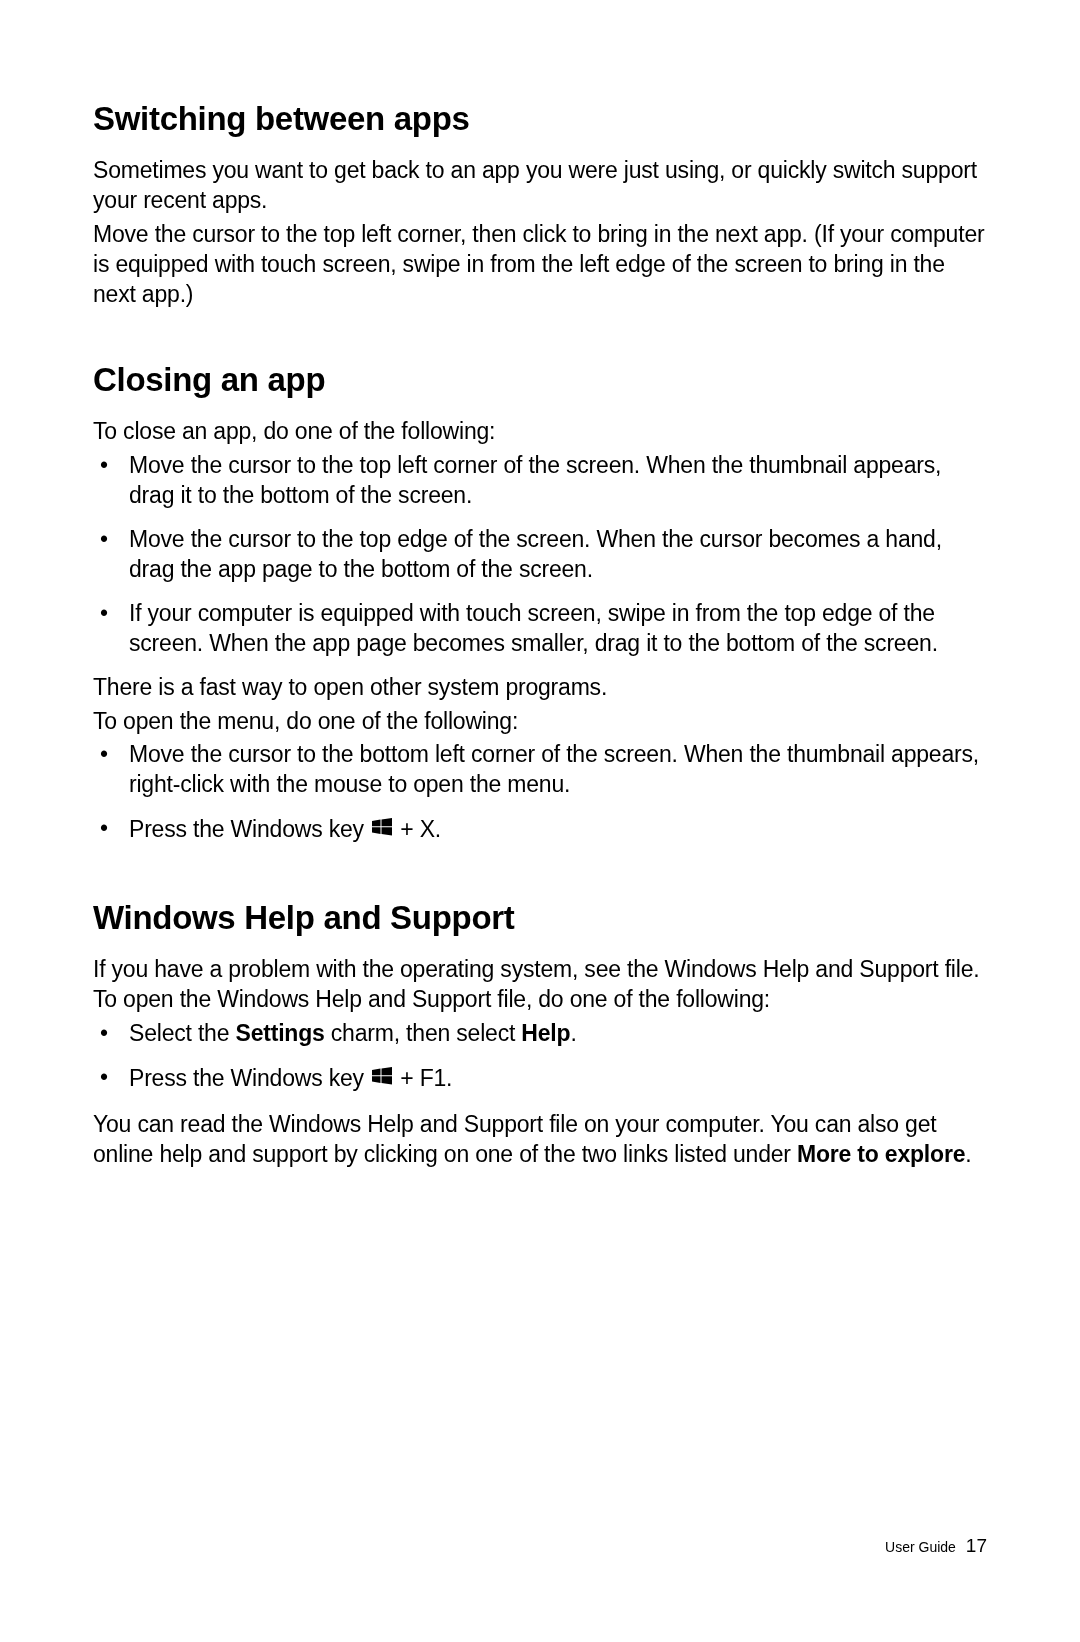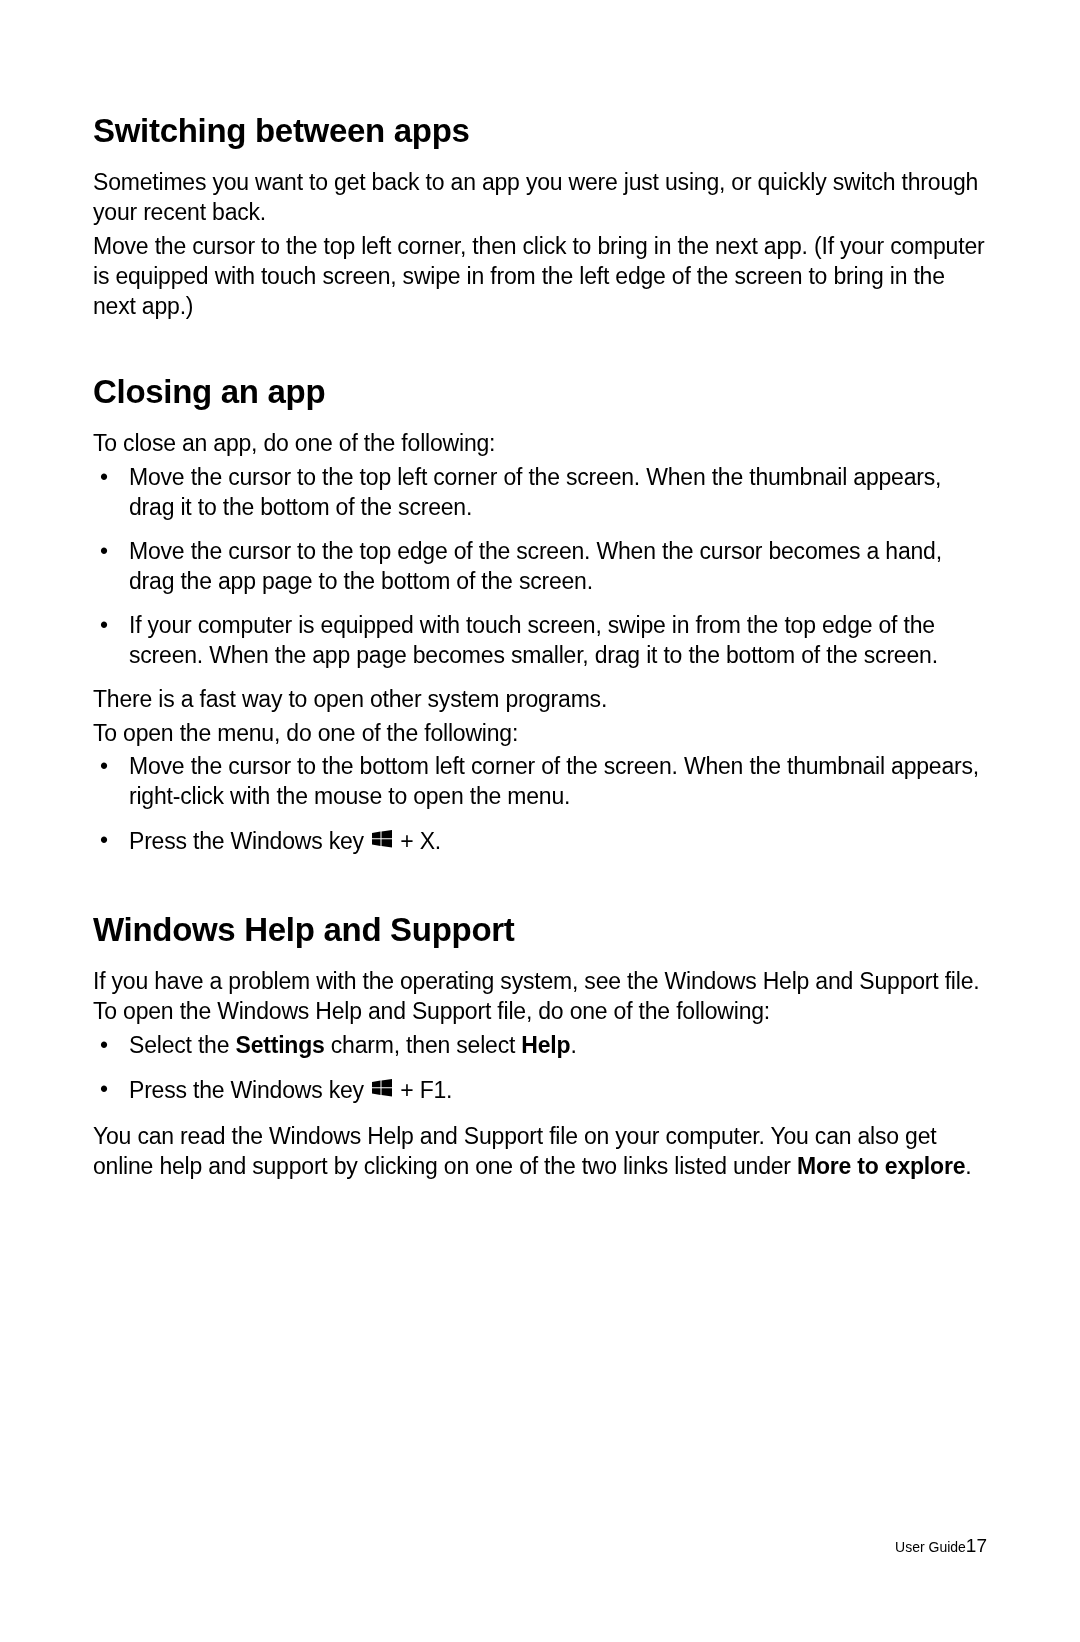--- a/index.html
+++ b/index.html
@@ -18,21 +18,21 @@
     .page {
       padding: 96px 93px 60px 93px;
     }
     h2 {
       font-size: 33px;
       font-weight: bold;
       margin-bottom: 18px;
       letter-spacing: -0.3px;
     }
     h2.first {
-      margin-top: 16px;
+      margin-top: 4px;
     }
     h2.section {
       margin-top: 52px;
     }
     p {
       font-size: 23px;
       line-height: 1.3;
       margin-bottom: 4px;
       letter-spacing: -0.2px;
     }
@@ -63,33 +63,33 @@
     .bold {
       font-weight: bold;
     }
     .footer {
       position: absolute;
       bottom: 85px;
       right: 93px;
       font-size: 14px;
       display: flex;
       align-items: baseline;
-      gap: 0;
+      gap: 10px;
     }
     .footer .page-num {
       font-size: 19px;
     }
   </style>
 </head>
 <body>
 
 <div class="page">
 
   <h2 class="first">Switching between apps</h2>
-  <p>Sometimes you want to get back to an app you were just using, or quickly switch through your recent back.</p>
+  <p>Sometimes you want to get back to an app you were just using, or quickly switch support your recent apps.</p>
   <p>Move the cursor to the top left corner, then click to bring in the next app. (If your computer is equipped with touch screen, swipe in from the left edge of the screen to bring in the next app.)</p>
 
   <h2 class="section">Closing an app</h2>
   <p>To close an app, do one of the following:</p>
   <ul>
     <li>Move the cursor to the top left corner of the screen. When the thumbnail appears, drag it to the bottom of the screen.</li>
     <li>Move the cursor to the top edge of the screen. When the cursor becomes a hand, drag the app page to the bottom of the screen.</li>
     <li>If your computer is equipped with touch screen, swipe in from the top edge of the screen. When the app page becomes smaller, drag it to the bottom of the screen.</li>
   </ul>
 

